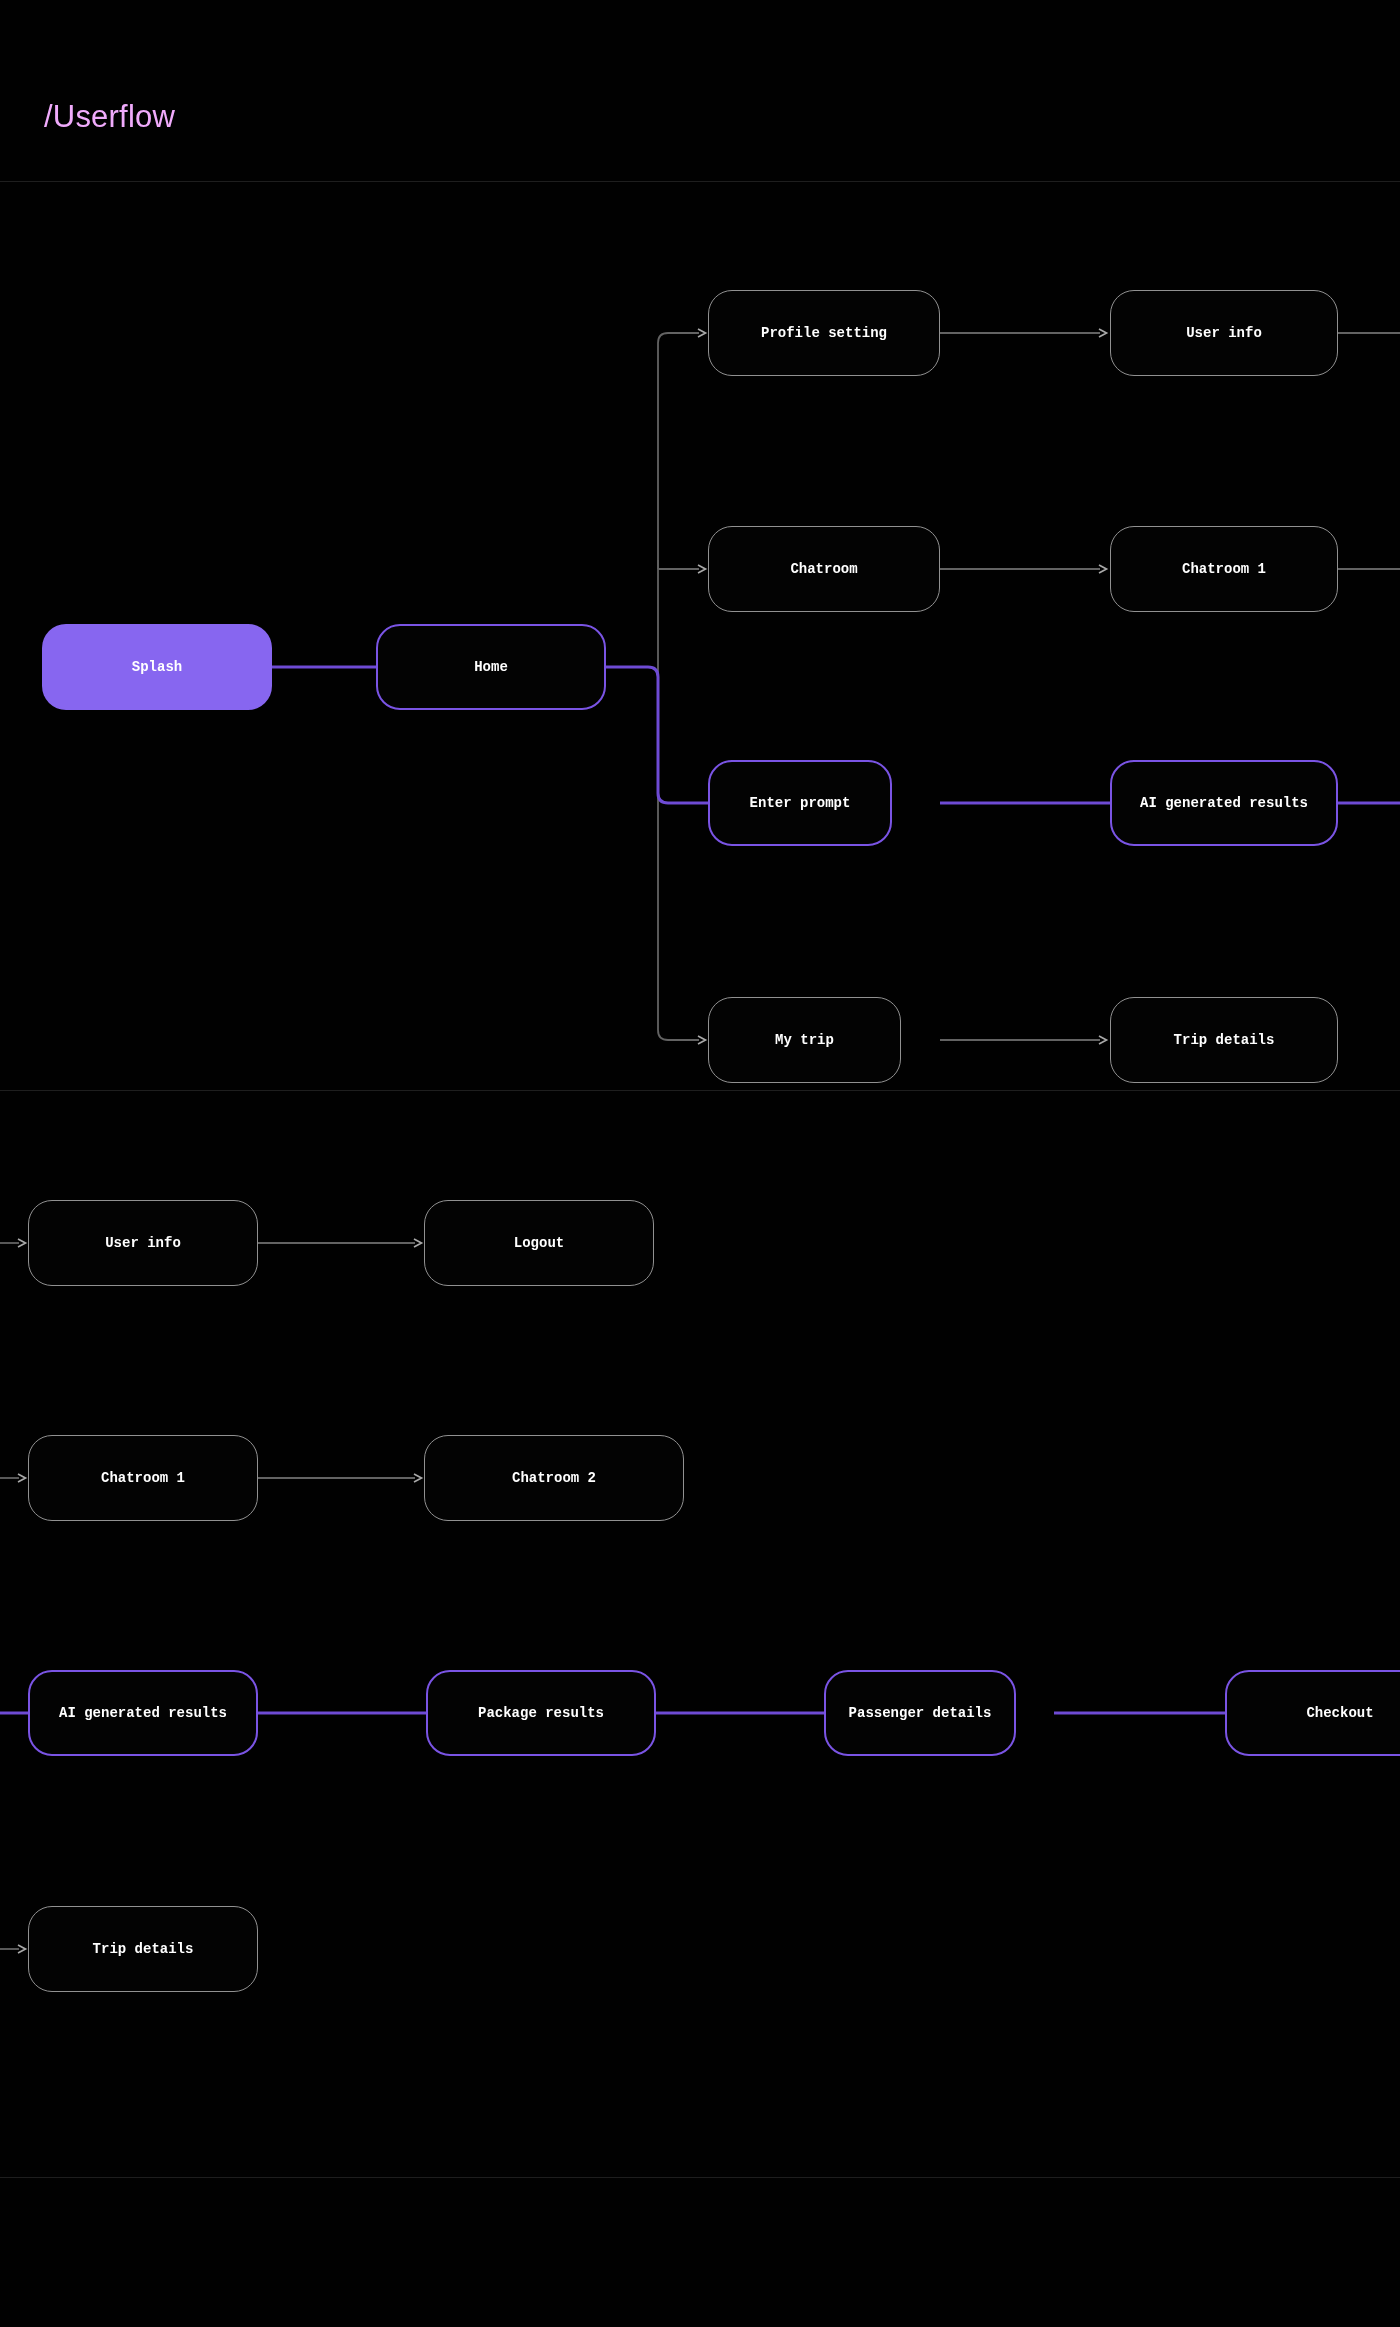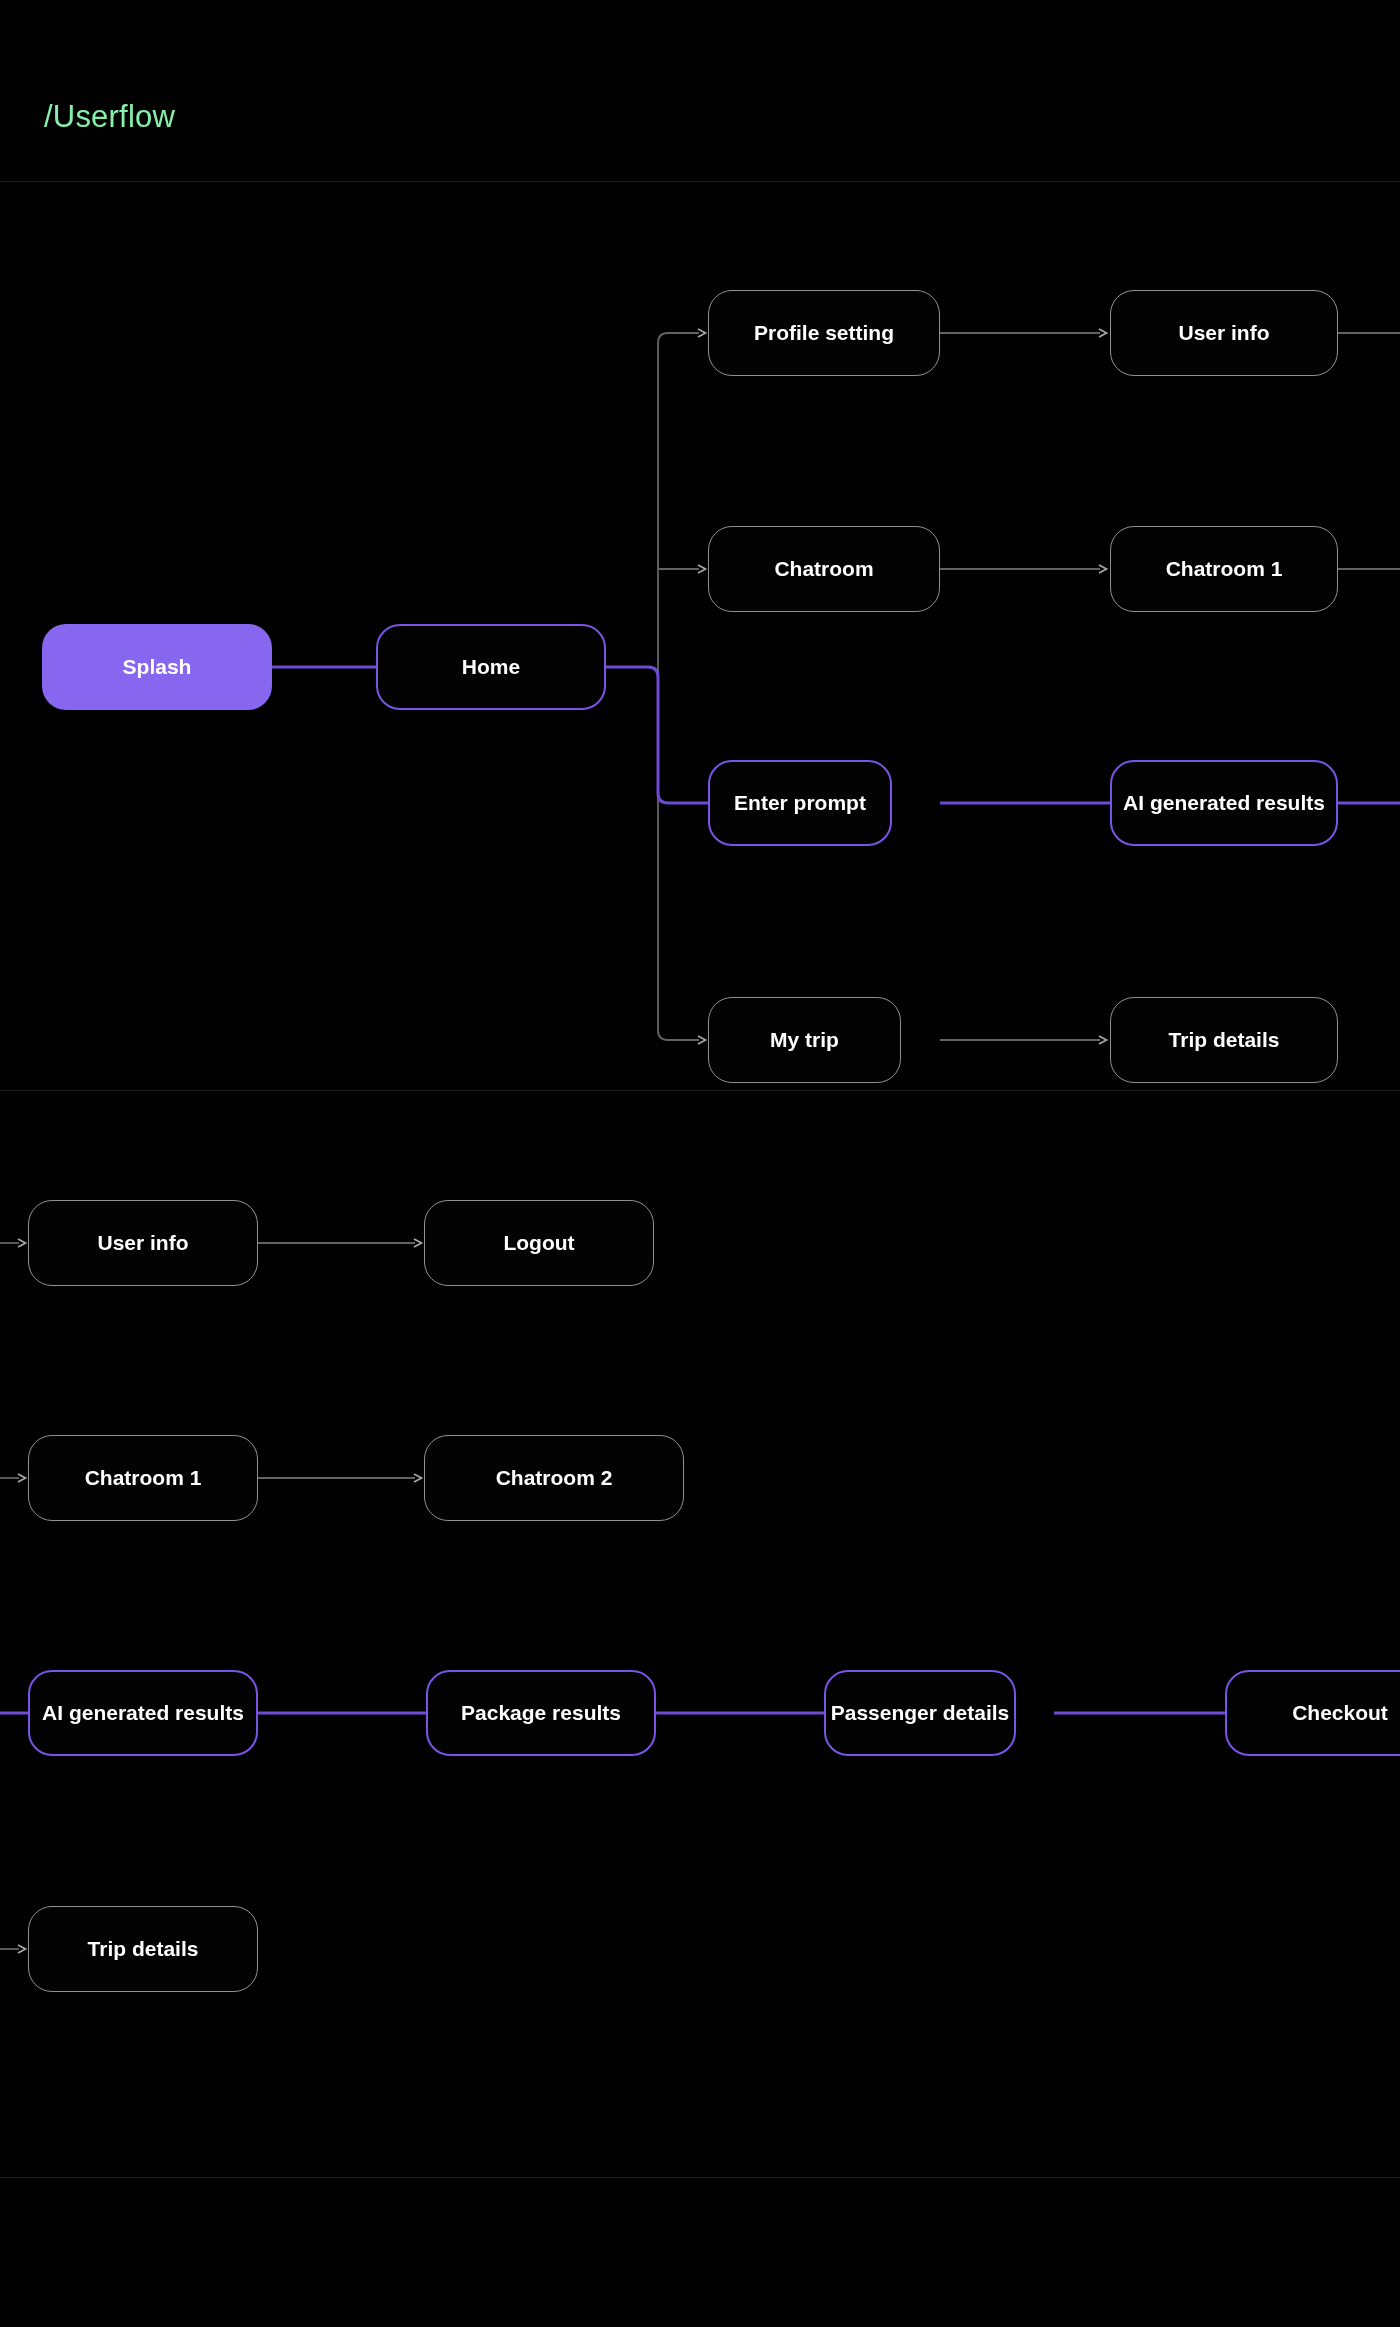--- a/index.html
+++ b/index.html
@@ -5,41 +5,42 @@
   html,body{margin:0;padding:0;background:#000;}
   body{
     position:relative;
     width:1400px;height:2327px;
     overflow:hidden;
     font-family:"Liberation Sans",sans-serif;
   }
   .canvas{position:absolute;inset:0;background:#010101;}
   .page-title{
     position:absolute;left:44px;top:99px;
-    font-size:31px;font-weight:500;color:#86efac;
+    font-size:31px;font-weight:500;color:#f0abfc;
     letter-spacing:0.2px;
   }
   .divider{
     position:absolute;left:0;width:1400px;height:1px;
     background:#1e1e1e;
   }
   .wires{position:absolute;left:0;top:0;z-index:1;}
   .wire-gray{stroke:#636363;stroke-width:1.8;fill:none;}
   .wire-purple{stroke:#6e4bd4;stroke-width:3;fill:none;}
   .node{
     position:absolute;height:86px;box-sizing:border-box;
     background:#030303;border:1.6px solid #919191;border-radius:24px;
     display:flex;align-items:center;justify-content:center;
     z-index:2;
   }
   .node.purple{border:2.6px solid #7a54e4;}
   .node.filled{background:#8766f0;border:none;}
   .node-label{
-    color:#ffffff;font-size:21px;font-weight:700;
+    color:#ffffff;font-size:14px;font-weight:700;
     white-space:nowrap;
+    font-family:Liberation Mono, monospace;
   }
 </style>
 </head>
 <body>
 
 <div class="canvas">
 
   <div class="page-title">/Userflow</div>
 
   <div class="divider" style="top:181px"></div>

